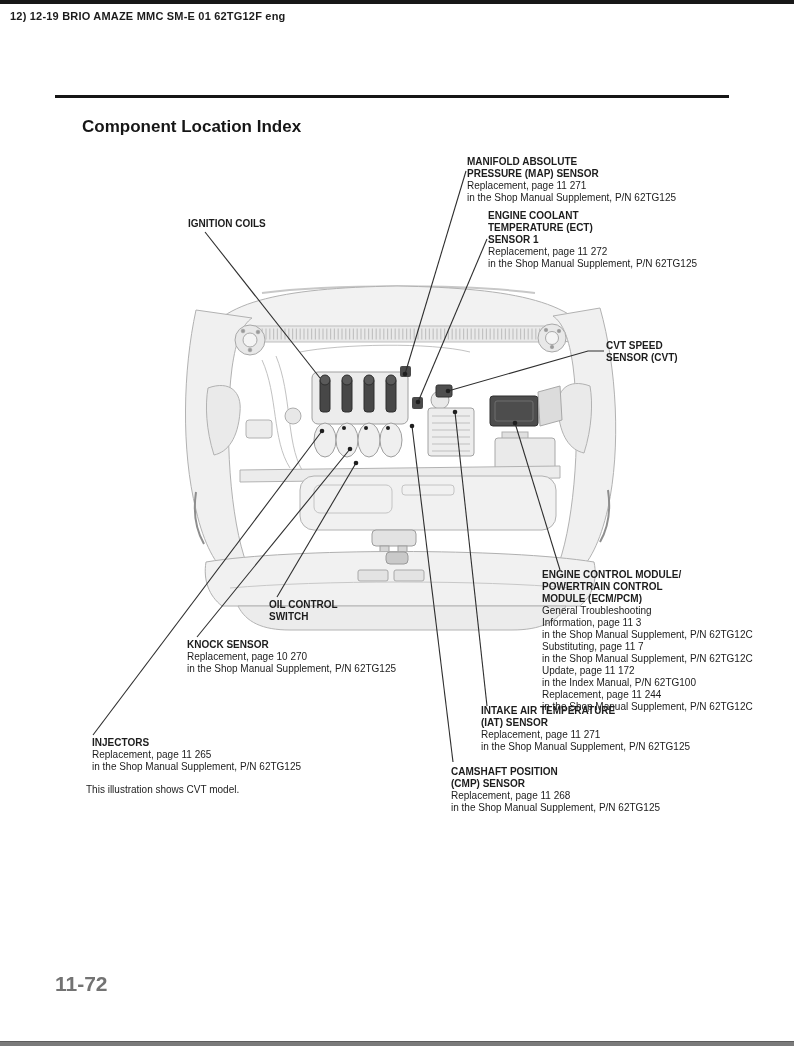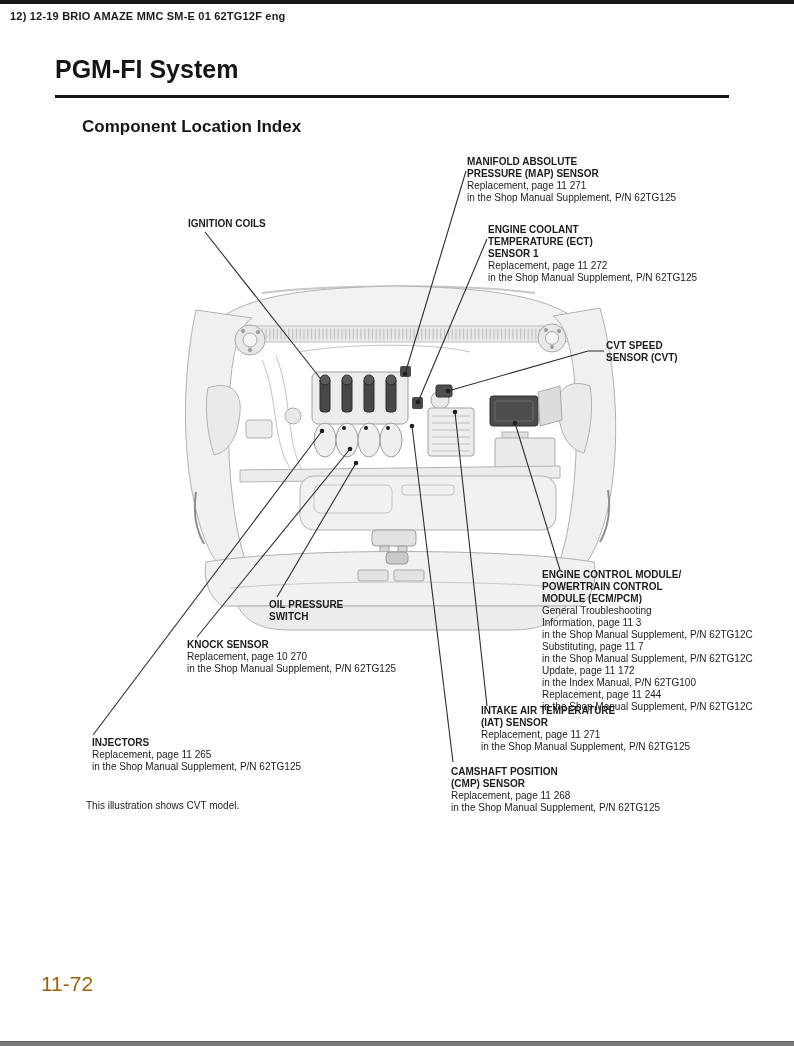--- a/index.html
+++ b/index.html
@@ -9,33 +9,32 @@
   }
   .top-bar { position:absolute; left:0; top:0; width:794px; height:4px; background:#181818; }
   .bottom-bar { position:absolute; left:0; top:1041px; width:794px; height:5px; background:#7b7b7b; border-top:1px solid #5e5e5e; box-sizing:border-box; }
   .top-note { position:absolute; left:10px; top:10px; font-size:11px; font-weight:bold; letter-spacing:0.2px;text-align:center; }
   .doc-title { position:absolute; left:55px; top:55px; font-size:25px; font-weight:bold; color:#161616; }
   .title-rule { position:absolute; left:55px; top:95px; width:674px; height:3px; background:#161616; }
   .doc-subtitle { position:absolute; left:70px; top:105px; font-size:17px; font-weight:bold; color:#161616; }
   .figure-layer { position:absolute; left:0; top:0; width:794px; height:1046px; }
   .callout { position:absolute; font-size:10px; line-height:12px; white-space:nowrap; }
   .callout .t { font-weight:bold; }
-  .illustration-note { position:absolute; left:86px; top:784px; font-size:10px;margin-top:16px; }
-  .page-number { position:absolute; left:41px; top:972px; font-size:21px; font-weight:normal; color:#a16207; }
+  .illustration-note { position:absolute; left:86px; top:784px; font-size:10px; }
+  .page-number { position:absolute; left:55px; top:972px; font-size:21px; font-weight:bold; color:#737373; }
 </style>
 </head>
 <body>
 
 <div class="page">
 
   <div class="top-bar"></div>
 
   <div class="top-note">12) 12-19 BRIO AMAZE MMC SM-E 01 62TG12F eng</div>
 
-  <h1 class="doc-title" style="margin:0">PGM-FI System</h1>
   <div class="title-rule"></div>
   <h2 class="doc-subtitle" style="margin:12px">Component Location Index</h2>
 
   <svg class="figure-layer" viewBox="0 0 794 1046">
 
     <g stroke="#b2b2b2" fill="#f0f0f0">
       <path d="M 262,293 C 330,284 465,284 535,293" fill="none" stroke="#c8c8c8" stroke-width="2"></path>
       <path d="M 200,348 C 212,302 280,288 397,286 C 515,288 582,302 597,348 C 560,330 240,330 200,348 Z" fill="#f2f2f2"></path>
       <path d="M 196,310 C 183,370 181,450 196,510 C 204,545 216,565 228,575 L 247,565 C 230,520 224,430 232,368 C 236,340 242,325 252,318 Z"></path>
       <path d="M 600,308 C 617,368 621,448 608,508 C 600,543 589,563 577,573 L 559,563 C 575,518 581,428 573,366 C 569,338 563,323 553,316 Z"></path>
@@ -166,21 +165,21 @@
     <div class="t">MANIFOLD ABSOLUTE</div>
     <div class="t">PRESSURE (MAP) SENSOR</div>
     <div class="d">Replacement, page 11 271</div>
     <div class="d">in the Shop Manual Supplement, P/N 62TG125</div>
   </div>
 
   <div class="callout" style="left:188px; top:218px">
     <div class="t">IGNITION COILS</div>
   </div>
 
-  <div class="callout" style="left:488px; top:224px">
+  <div class="callout" style="left:488px; top:210px">
     <div class="t">ENGINE COOLANT</div>
     <div class="t">TEMPERATURE (ECT)</div>
     <div class="t">SENSOR 1</div>
     <div class="d">Replacement, page 11 272</div>
     <div class="d">in the Shop Manual Supplement, P/N 62TG125</div>
   </div>
 
   <div class="callout" style="left:606px; top:340px">
     <div class="t">CVT SPEED</div>
     <div class="t">SENSOR (CVT)</div>
@@ -195,21 +194,21 @@
     <div class="d">in the Shop Manual Supplement, P/N 62TG12C</div>
     <div class="d">Substituting, page 11 7</div>
     <div class="d">in the Shop Manual Supplement, P/N 62TG12C</div>
     <div class="d">Update, page 11 172</div>
     <div class="d">in the Index Manual, P/N 62TG100</div>
     <div class="d">Replacement, page 11 244</div>
     <div class="d">in the Shop Manual Supplement, P/N 62TG12C</div>
   </div>
 
   <div class="callout" style="left:269px; top:599px">
-    <div class="t">OIL PRESSURE</div>
+    <div class="t">OIL CONTROL</div>
     <div class="t">SWITCH</div>
   </div>
 
   <div class="callout" style="left:187px; top:639px">
     <div class="t">KNOCK SENSOR</div>
     <div class="d">Replacement, page 10 270</div>
     <div class="d">in the Shop Manual Supplement, P/N 62TG125</div>
   </div>
 
   <div class="callout" style="left:92px; top:737px">

